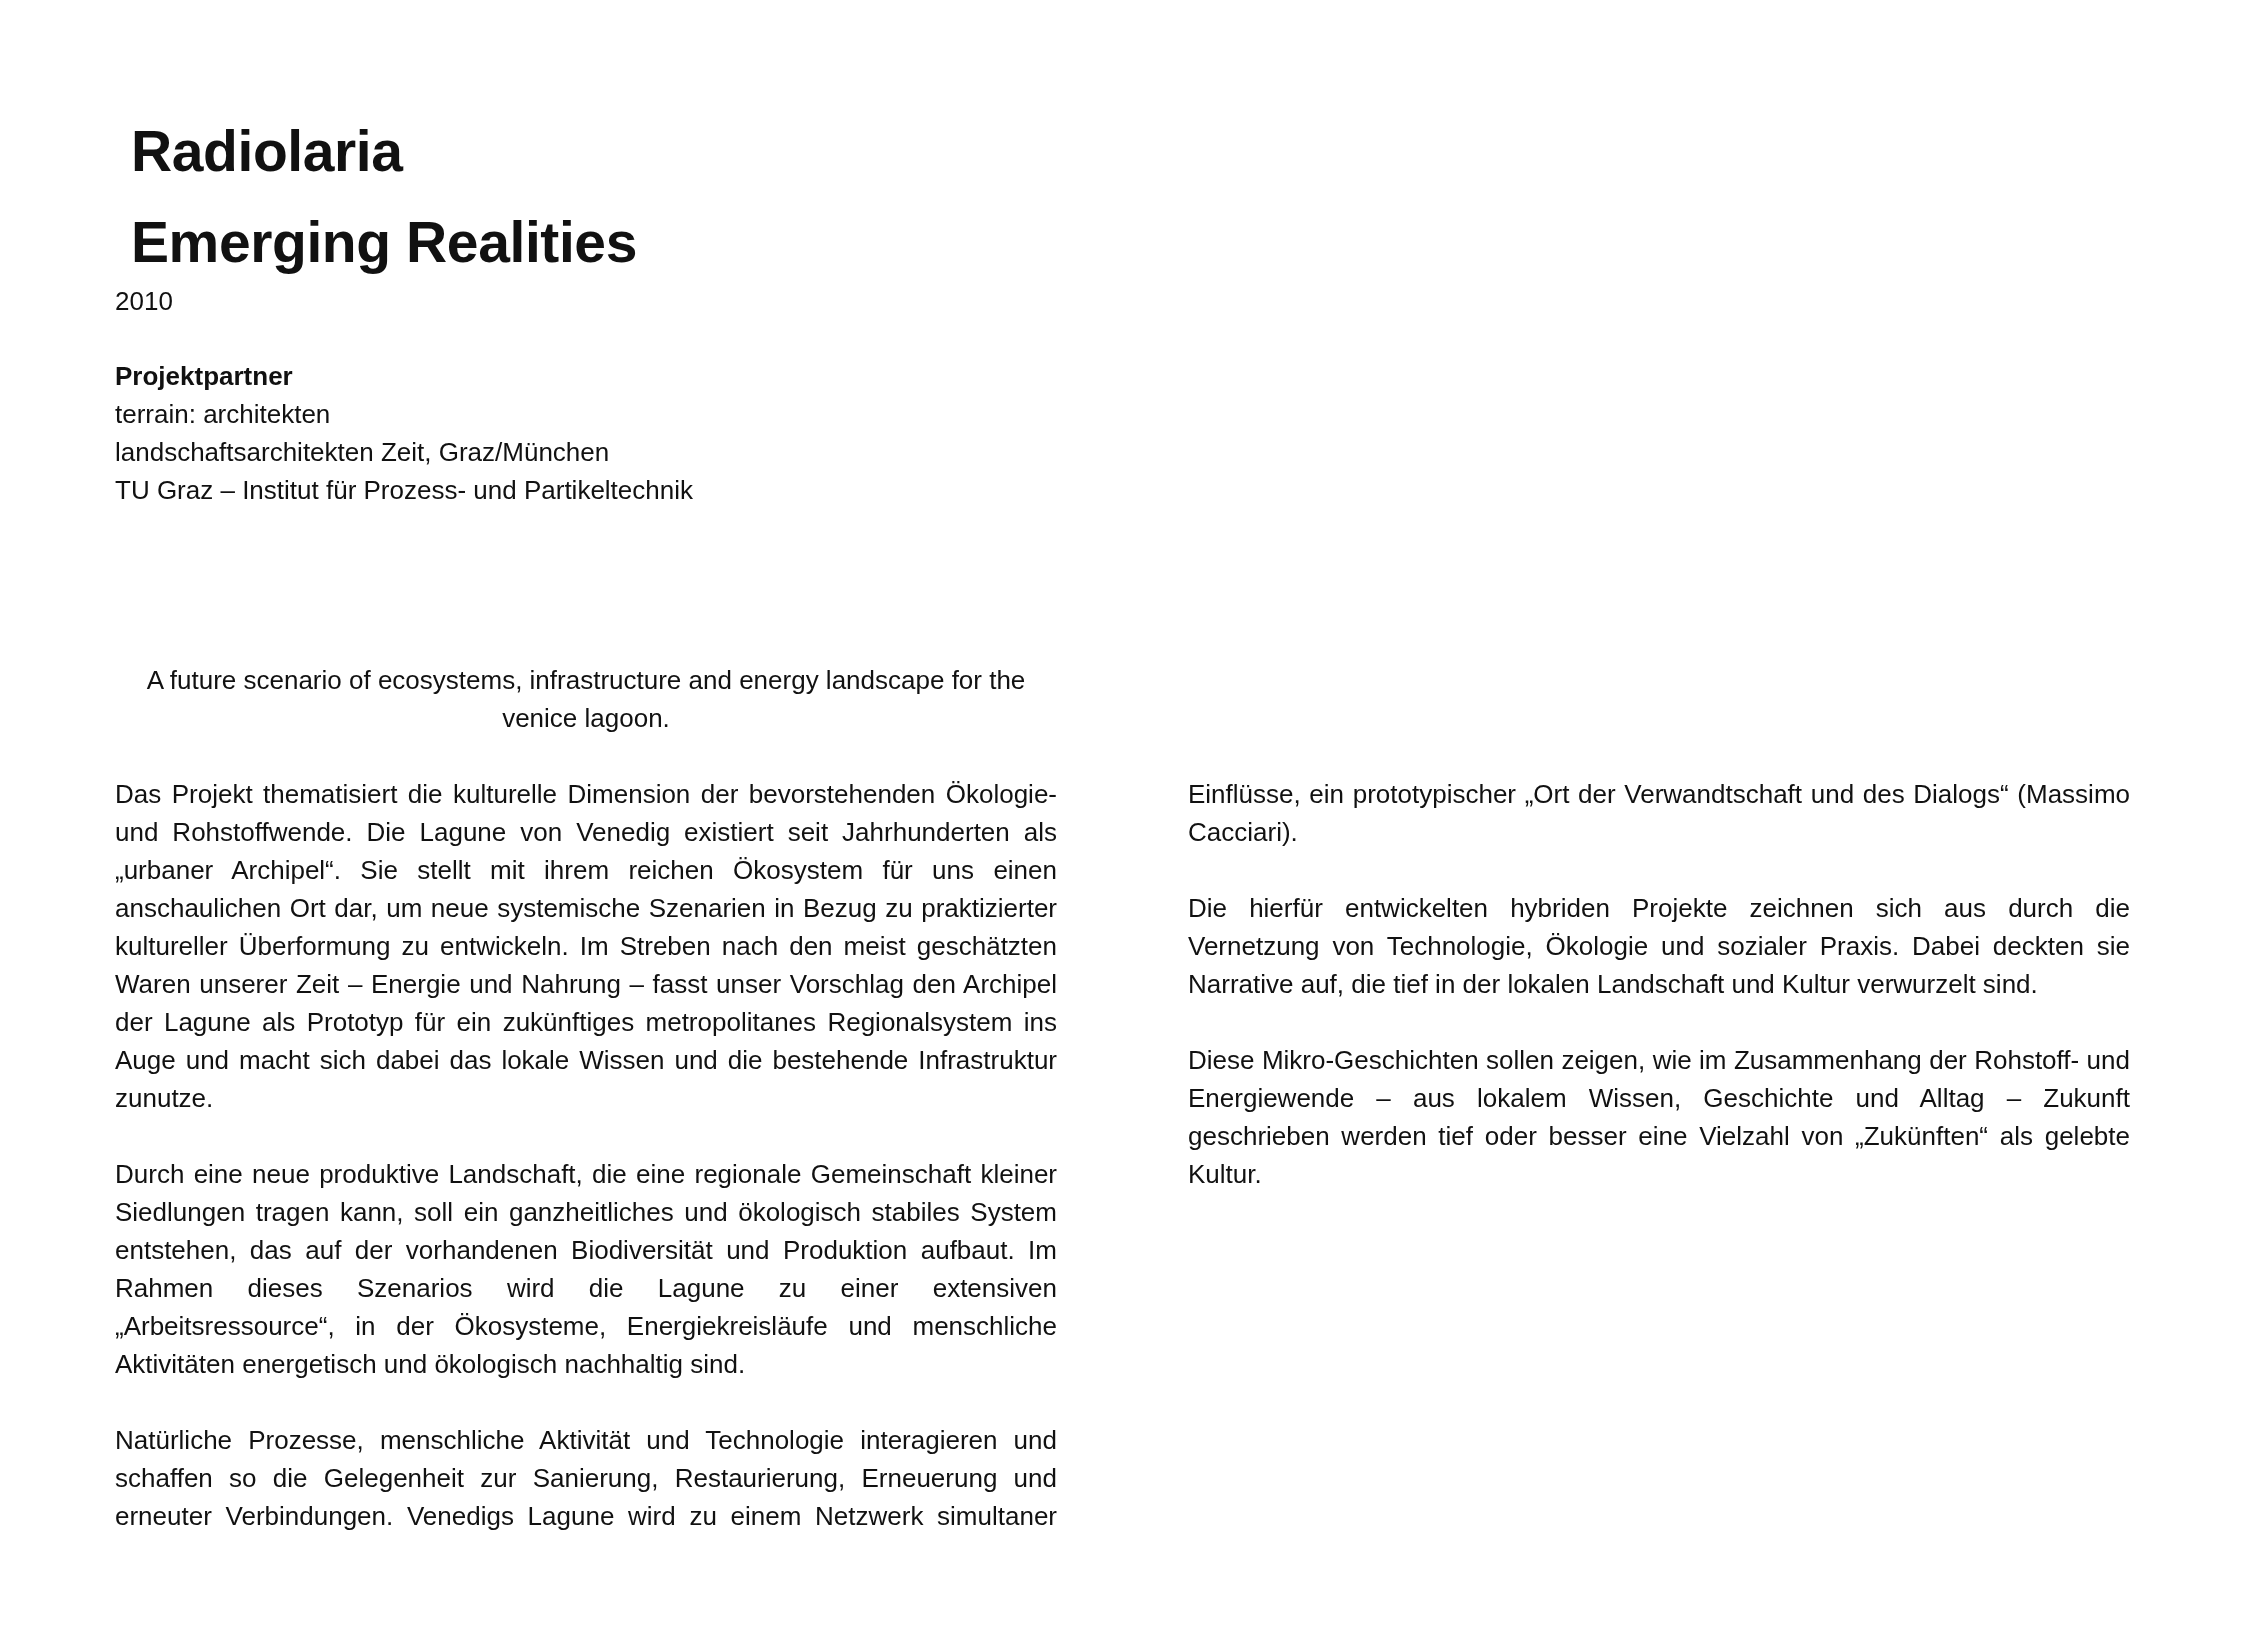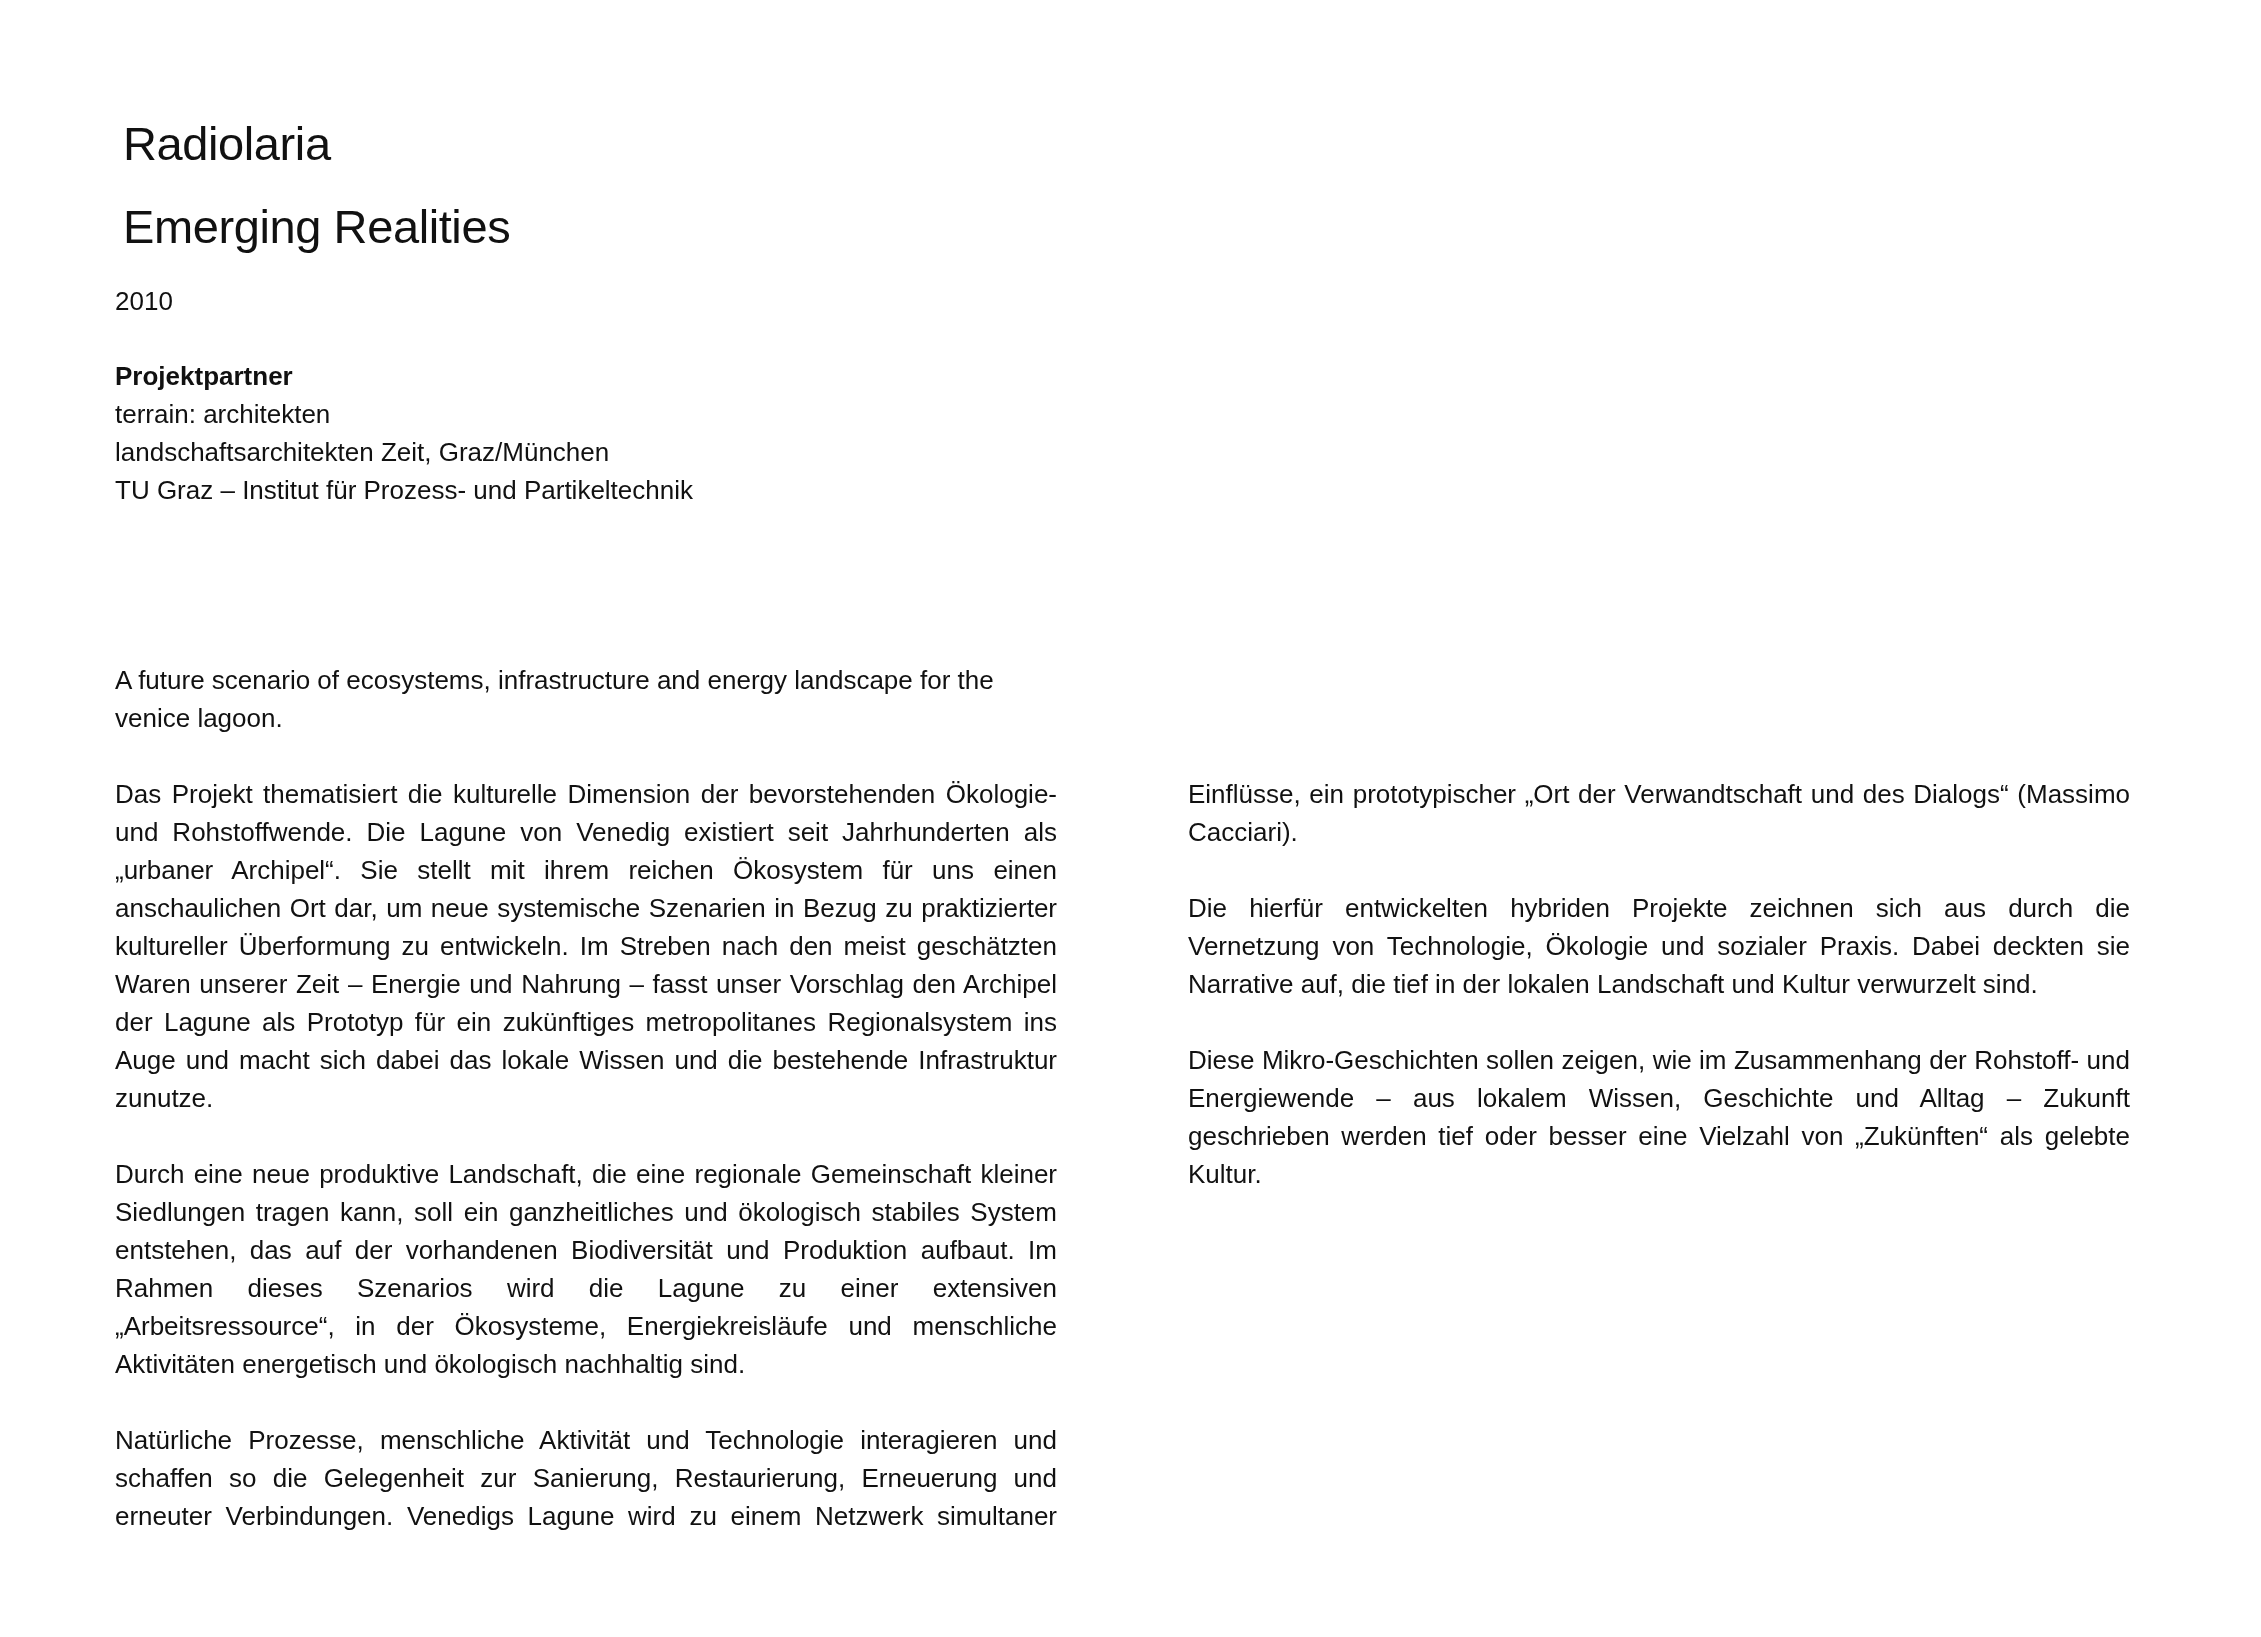--- a/index.html
+++ b/index.html
@@ -14,25 +14,25 @@
       overflow: hidden;
       color: #111111;
       font-family: "Liberation Sans", "DejaVu Sans", sans-serif;
     }
     .title-block {
       position: absolute;
       left: 115px;
       top: 98px;
     }
     .title-line {
-      font-size: 47px;
+      font-size: 57px;
       line-height: 75px;
-      font-weight: normal;
+      font-weight: bold;
       letter-spacing: -0.4px;
-      margin: 8px;
+      margin: 16px;
       display: block;
     }
     .year {
       position: absolute;
       left: 115px;
       top: 282px;
       font-size: 26px;
       line-height: 38px;
       text-align: center;
     }
@@ -69,21 +69,21 @@
       top: 661px;
       width: 942px;
     }
     .col-right {
       left: 1188px;
       top: 775px;
       width: 942px;
     }
     .intro {
       margin-bottom: 38px !important;
-      text-align: left;
+      text-align: center;
     }
     .last-line-justify {
       text-align-last: justify;
     }
   </style>
 </head>
 <body>
 
 <div class="title-block">
   <h1 class="title-line">Radiolaria</h1>

